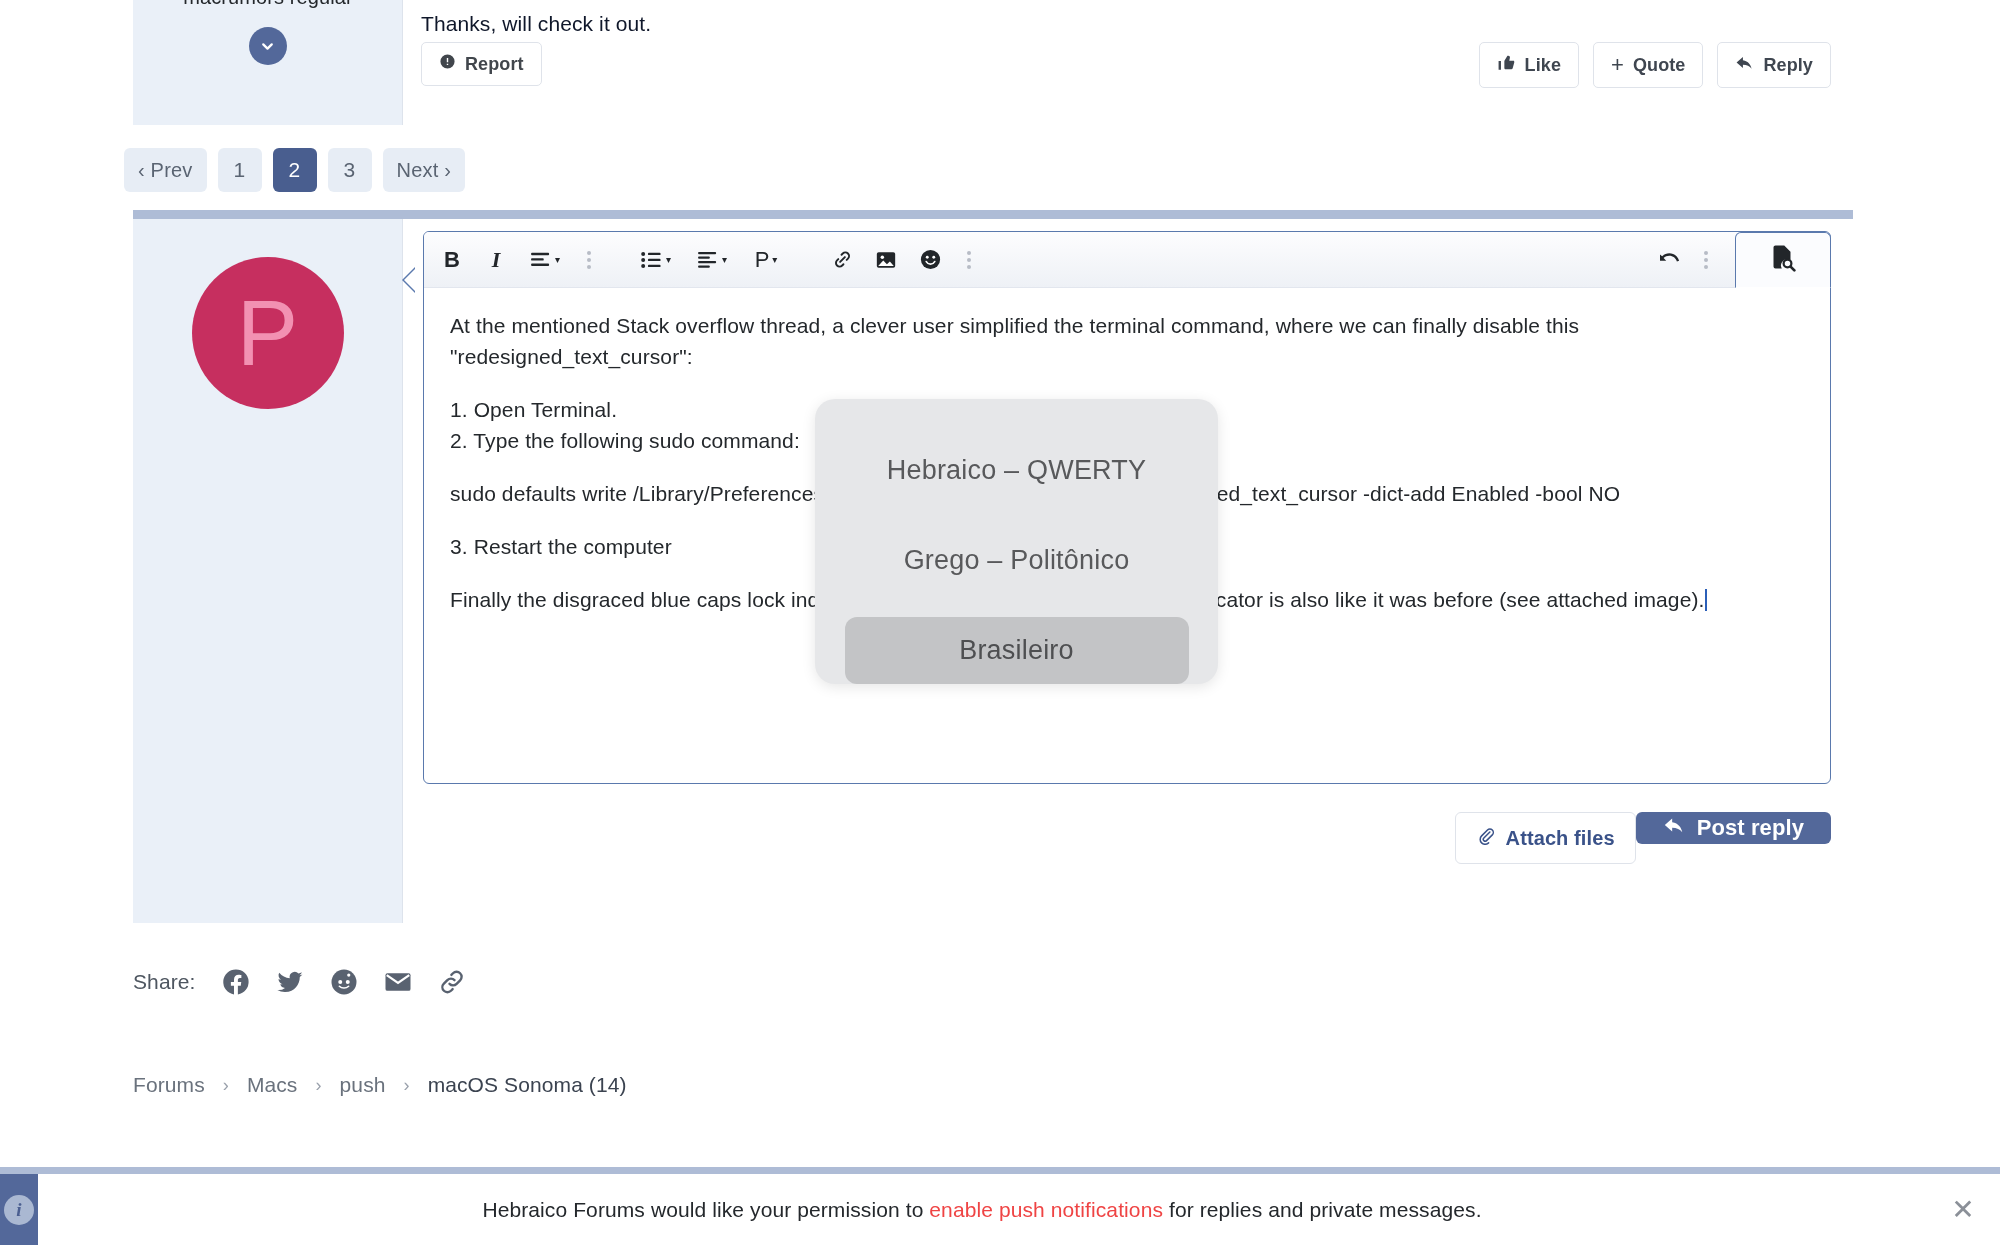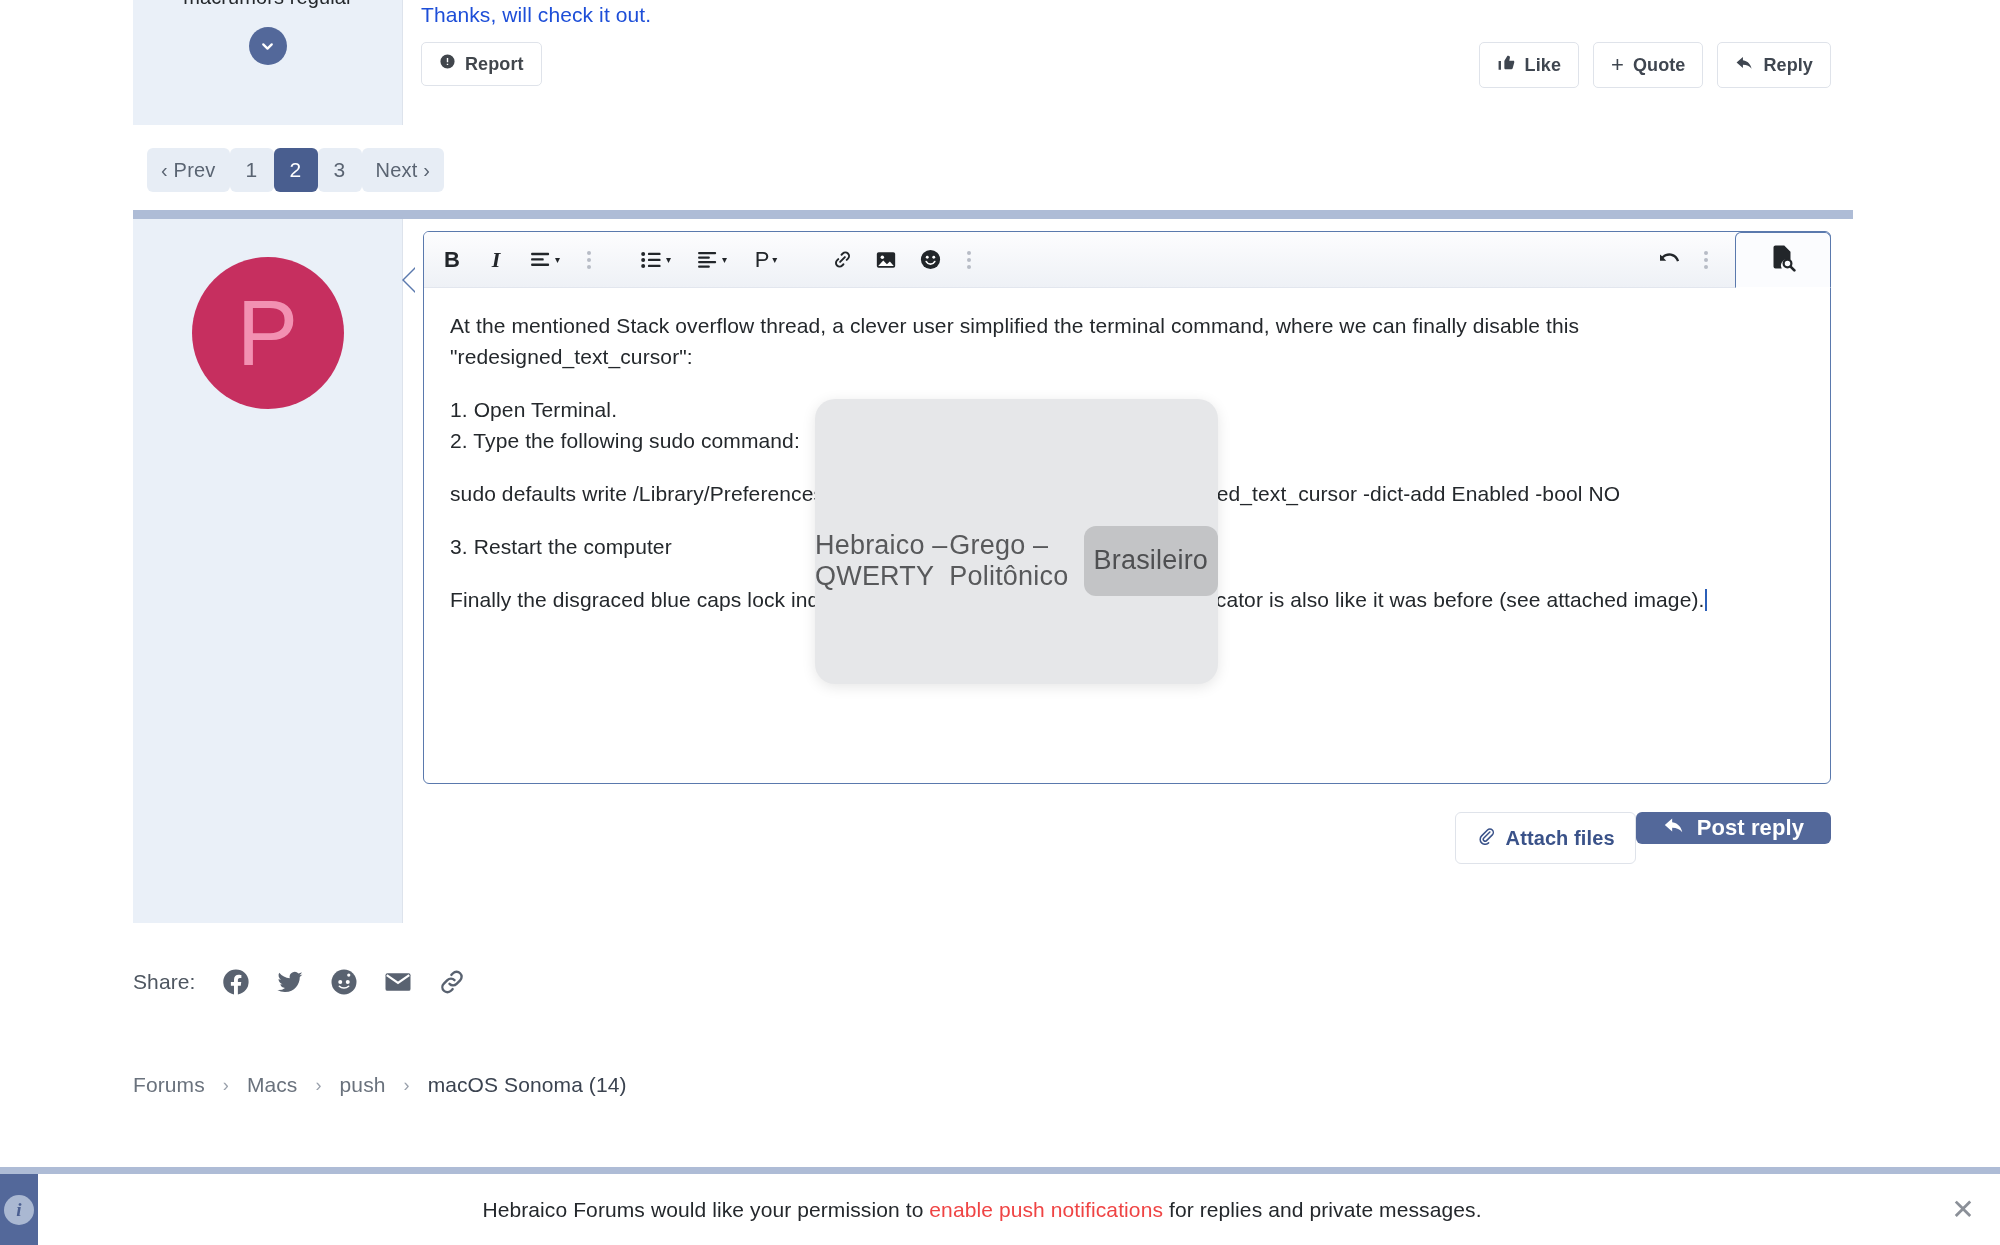--- a/index.html
+++ b/index.html
@@ -26,39 +26,39 @@
     font-size: 20px; color: #24282c; letter-spacing: .1px;
   }
   .expand-btn {
     position: absolute; top: 27px; left: 50%; transform: translateX(-50%);
     width: 38px; height: 38px; border-radius: 50%;
     background: #53689a; color: #fff;
     display: flex; align-items: center; justify-content: center;
     font-size: 16px; line-height: 1;
   }
   .post-tail .pt-body { flex: 1; padding: 0 22px 0 18px; position: relative; }
-  .pt-text { font-size: 21px; color: #1d4ed8; padding-top: 3px; letter-spacing: .1px; }
+  .pt-text { font-size: 21px; color: #0f172a; padding-top: 12px; letter-spacing: .1px; }
   .pt-actions { position: absolute; left: 18px; top: 42px; }
   .btn-outline {
     display: inline-flex; align-items: center; gap: 9px;
     border: 1px solid #dfe3ea; border-radius: 5px;
     background: #fff; color: #41464c;
     font-size: 18px; font-weight: bold; padding: 10px 17px;
     letter-spacing: .1px;
   }
   .pt-right-actions {
     position: absolute; right: 22px; top: 42px;
     display: flex; gap: 14px;
   }
   .pt-right-actions .btn-outline { color: #3f4650; }
 
   
   .pagination {
-    position: absolute; left: 147px; top: 148px;
-    display: flex; align-items: center;
+    position: absolute; left: 124px; top: 148px;
+    display: flex; gap: 11px; align-items: center;
   }
   .pg {
     min-width: 44px; height: 44px; padding: 0 14px;
     border-radius: 6px; background: #e7edf5; color: #5a6472;
     display: flex; align-items: center; justify-content: center;
     font-size: 21px; letter-spacing: .2px;
   }
   .pg.num { padding: 0 8px; min-width: 44px; }
   .pg.current { background: #495e8f; color: #fff; }
   .pg.nav { font-size: 20px; }
@@ -137,21 +137,21 @@
   .caret-bar {
     display: inline-block; width: 2px; height: 22px; background: #2b5fb8;
     vertical-align: -4px; margin-left: 1px;
   }
 
   
   .kbd-popup {
     position: absolute; left: 815px; top: 399px;
     width: 403px; height: 285px;
     background: #e6e7e9; border-radius: 20px;
-    display: flex; flex-direction: row;
+    display: flex; flex-direction: column;
     align-items: center; justify-content: flex-start;
     padding-top: 38px; z-index: 40;
     box-shadow: 0 3px 14px rgba(0,0,0,.10);
   }
   .kbd-item {
     width: 344px; height: 70px; border-radius: 12px;
     display: flex; align-items: center; justify-content: center;
     font-size: 27px; color: #58595b; letter-spacing: .2px;
   }
   .kbd-item.sel { background: #c3c4c6; color: #4e4f51; }

